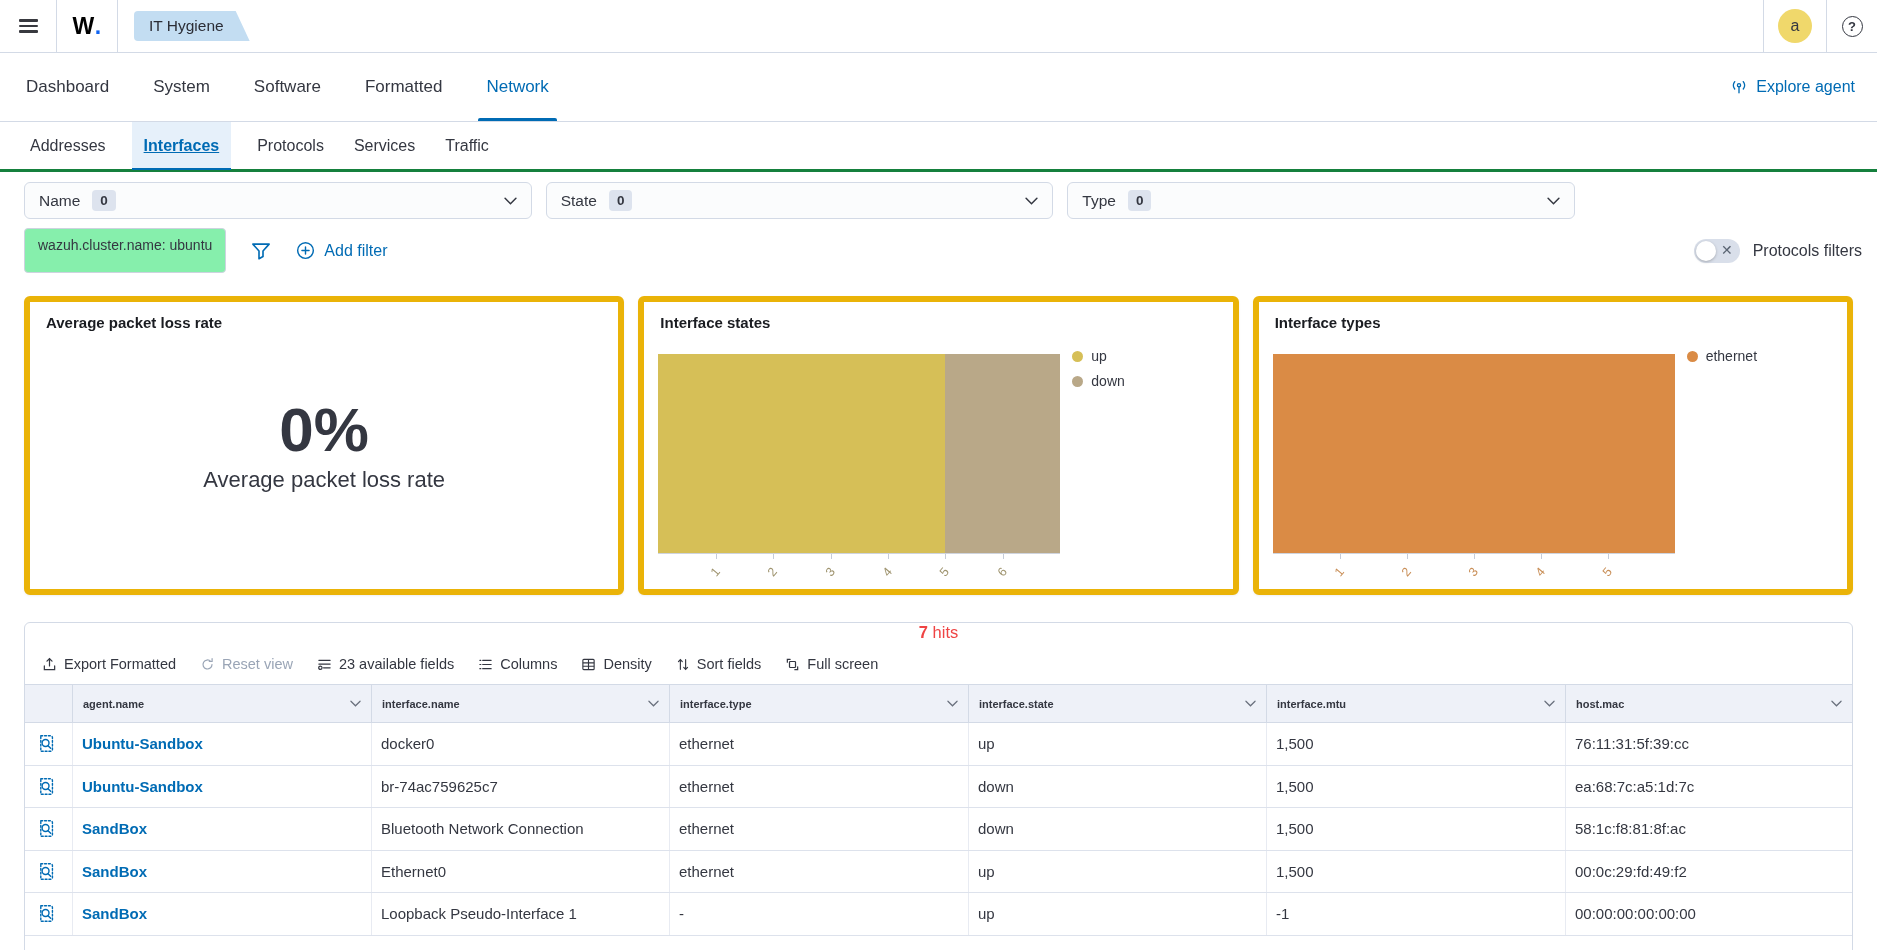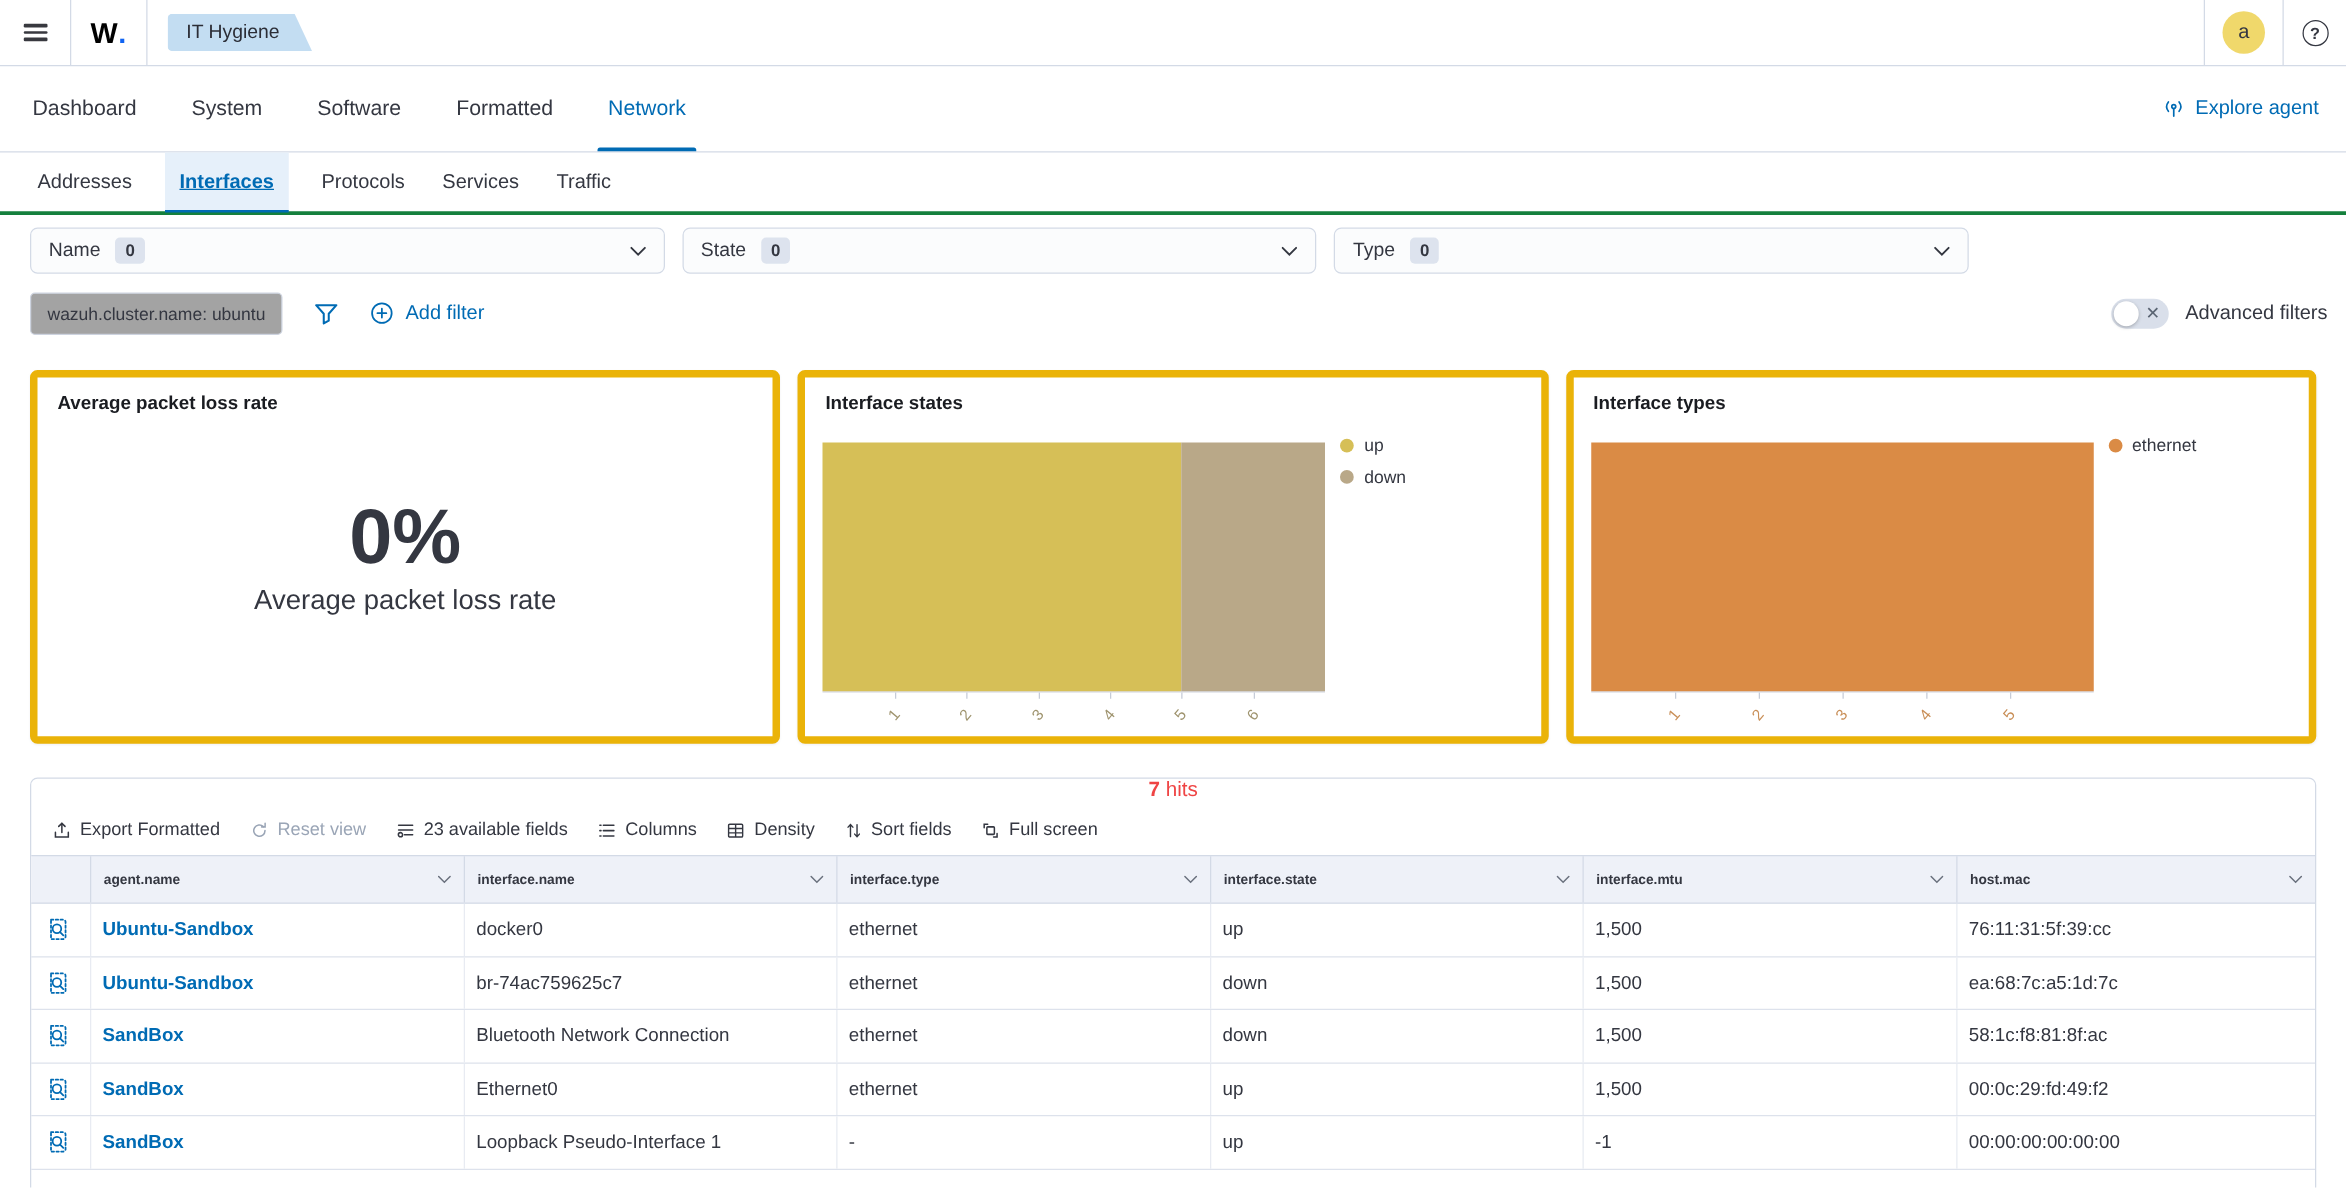--- a/index.html
+++ b/index.html
@@ -58,22 +58,22 @@
   .filter-select { flex:1; background:#fbfcfd; border:1px solid #d3dae6; border-radius:6px;
     display:flex; align-items:center; padding:0 14px; cursor:pointer; }
   .filter-select .lbl { font-size:15.5px; color:#343741; }
   .filter-select .count { margin-left:12px; background:#dde3ee; border-radius:4px;
     font-size:13.5px; font-weight:bold; padding:3px 8px; color:#343741; }
   .filter-select .chev { margin-left:auto; }
 
   
   .pill-row { position:absolute; top:233px; left:24px; width:1838px; height:35px;
     display:flex; align-items:center; }
-  .filter-pill { border:1px solid #cdd3df; border-radius:4px; background:#a3a3a3;
-    font-size:14px; color:#343741; padding:0 13px; height:34px; line-height:32px; cursor:pointer; }
+  .filter-pill { border:1px solid #cdd3df; border-radius:4px; background:#86efac;
+    font-size:14px; color:#343741; padding:0 13px; height:45px; line-height:32px; cursor:pointer; }
   .funnel-btn { margin-left:25px; cursor:pointer; }
   .add-filter { margin-left:25px; display:flex; align-items:center; gap:9px;
     color:#006bb4; font-size:16px; cursor:pointer; }
   .adv-wrap { margin-left:auto; display:flex; align-items:center; gap:13px; }
   .toggle { width:46px; height:24px; background:#d9dfea; border-radius:12px; position:relative; cursor:pointer; }
   .toggle .knob { position:absolute; top:2px; left:2px; width:20px; height:20px; border-radius:50%;
     background:#fff; box-shadow:0 1px 3px rgba(0,0,0,.25); }
   .toggle .x { position:absolute; right:7px; top:3.5px; font-size:14px; color:#5a6472; }
   .adv-label { font-size:16px; color:#343741; }
 
@@ -228,21 +228,21 @@
           <path d="M8 5v6M5 8h6"></path>
       </svg>
     </span>
     <span>Add filter</span>
   </div>
   <div class="adv-wrap">
     <div class="toggle">
       <span class="knob"></span>
       <span class="x">✕</span>
     </div>
-    <span class="adv-label">Advanced filters</span>
+    <span class="adv-label">Protocols filters</span>
   </div>
 </div>
 
 <div class="panels">
 
   <div class="panel">
     <div class="panel-title">Average packet loss rate</div>
     <div class="metric-center">
       <div class="metric-value">0%</div>
       <div class="metric-label">Average packet loss rate</div>

